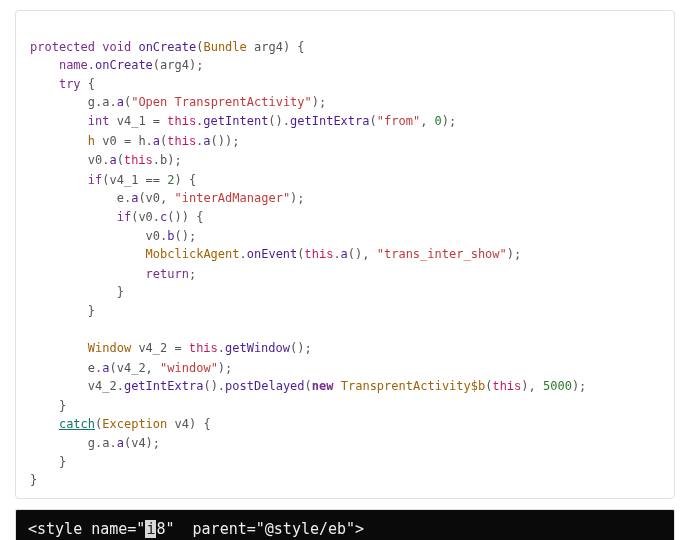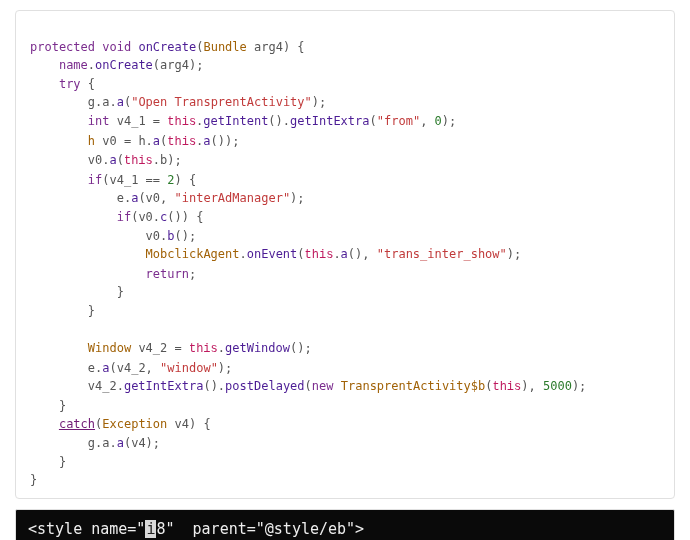--- a/index.html
+++ b/index.html
@@ -36,22 +36,22 @@
     margin-bottom: 10px;
   }
   .kw-protected { color: #7b2d8e; }
   .kw-void { color: #7b2d8e; text-align: center; }
   .kw-super { color: #7b2d8e; }
   .kw-try { color: #7b2d8e; text-align: center; }
   .kw-int { color: #7b2d8e; }
   .kw-this { color: #be185d; font-family: Liberation Mono, monospace; }
   .kw-if { color: #7b2d8e; }
   .kw-return { color: #7b2d8e; }
-  .kw-catch { color: #701a75; text-decoration: underline; }
-  .kw-new { color: #7b2d8e; }
+  .kw-catch { color: #0f766e; text-decoration: underline; }
+  .kw-new { color: #7b2d8e; font-weight: bold; }
   .type { color: #a16207; }
   .method { color: #4c1d95; }
   .string { color: #c13b3b; }
   .number { color: #2a7a2a; }
   .hi { background: #d9d9d9; color: #222; padding: 0 1px; }
 </style>
 </head>
 <body>
 
 <div class="code-box">

